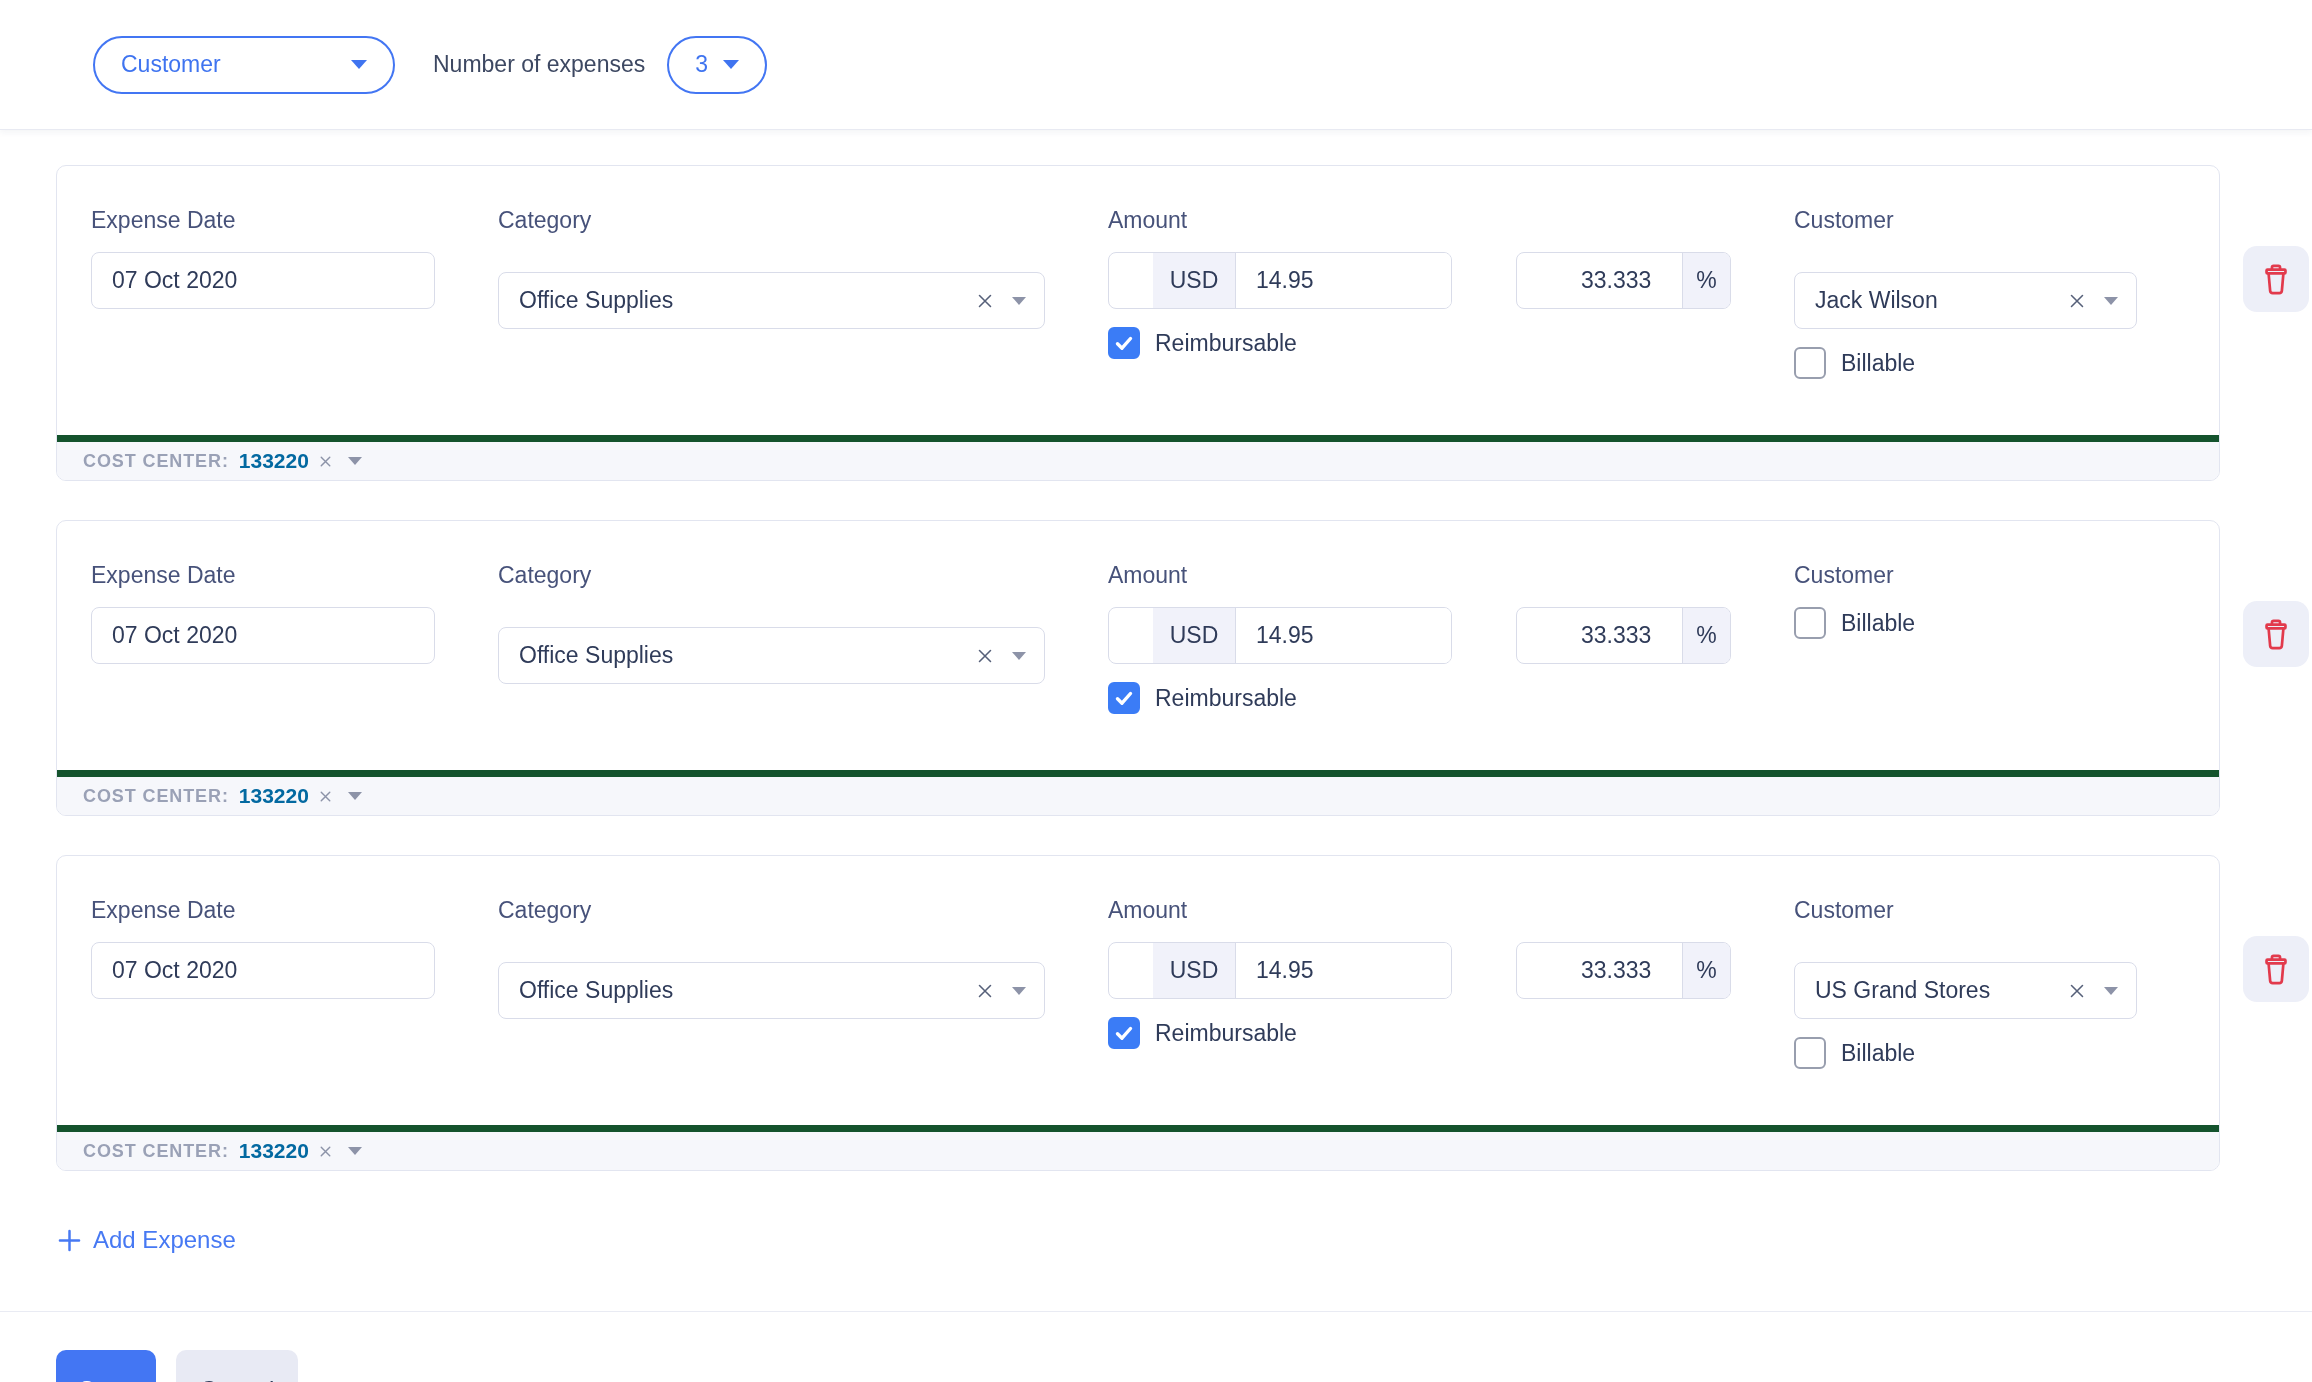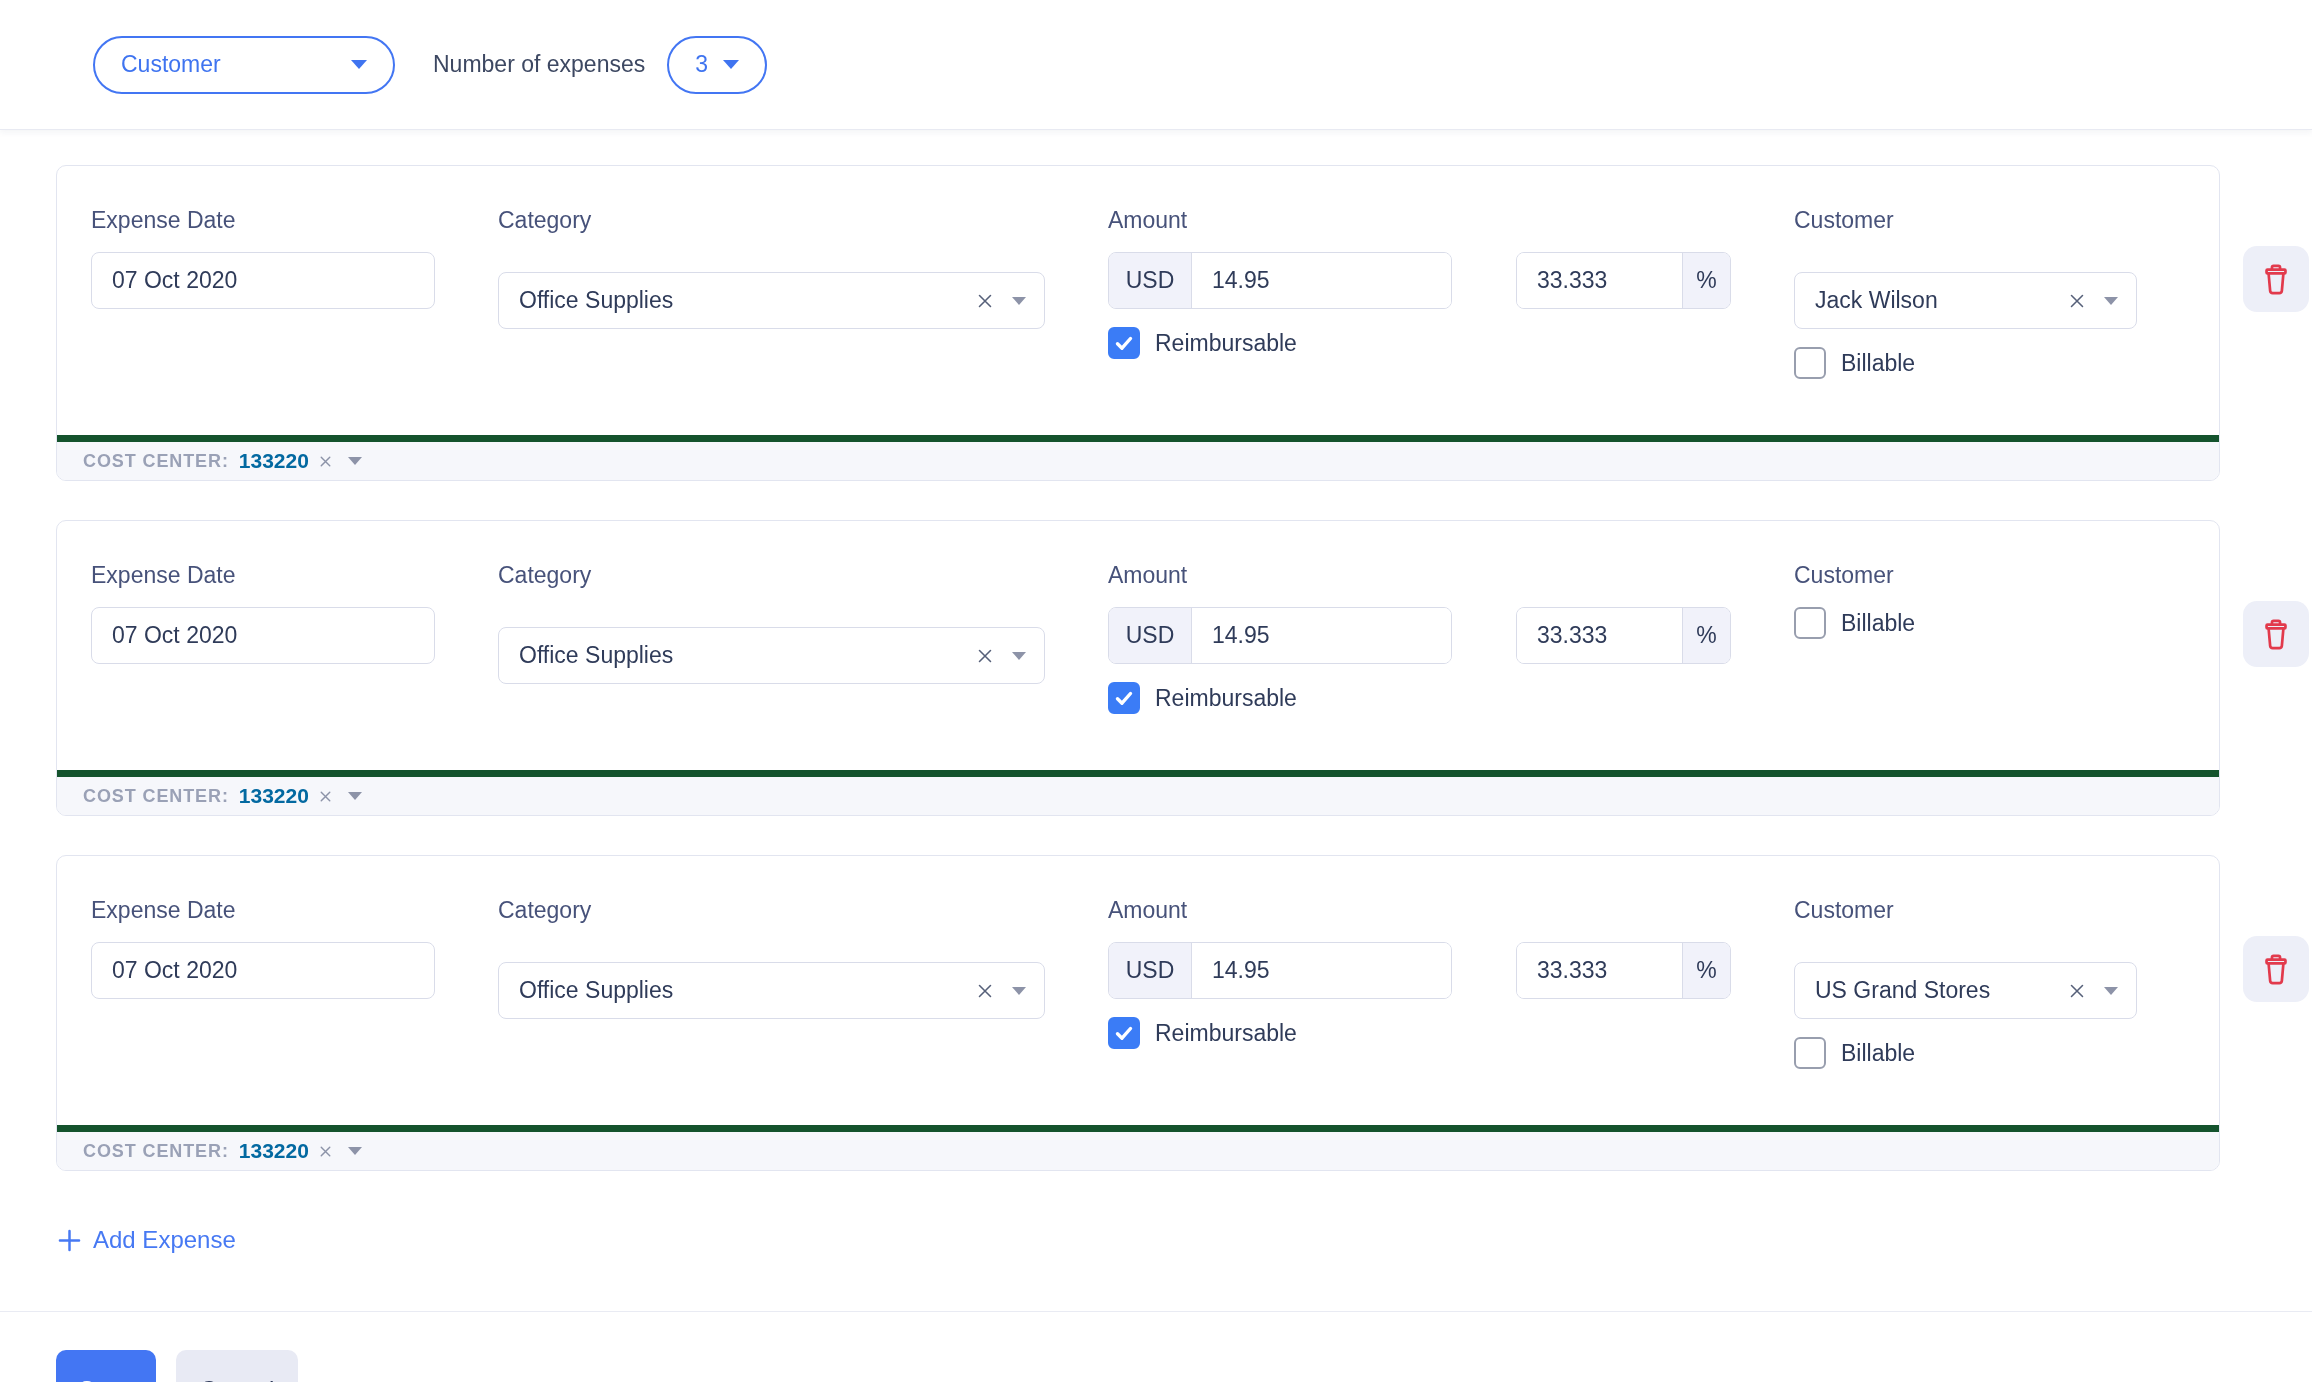--- a/index.html
+++ b/index.html
@@ -65,21 +65,21 @@
   }
   input.input { padding: 13px 20px; outline: none; font-family: inherit; }
 
   .select {
     display: flex; align-items: center; padding: 0 18px 0 20px; cursor: pointer; margin-top: 38px;
   }
   .select-value { flex: 1; white-space: nowrap; overflow: hidden; }
   .clear-icon { display: flex; align-items: center; color: #566079; margin-right: 16px; cursor: pointer; }
   .clear-icon svg { width: 22px; height: 22px; }
 
-  .group { display: flex; overflow: hidden; }
+  .group { display: flex; overflow: hidden; padding-left: 44px; }
   .group-seg {
     background: #f1f2fa; display: flex; align-items: center; justify-content: center;
     flex: none; font-size: 23px; color: #2f3b59;
   }
   .seg-left  { width: 83px; border-right: 1px solid #d9dce9; }
   .seg-right { width: 48px; border-left: 1px solid #d9dce9; }
   .group-input {
     flex: 1; min-width: 0; border: none; outline: none; padding: 0 20px;
     font-size: 23px; color: #2f3b59; font-family: inherit; background: #fff;
   }

